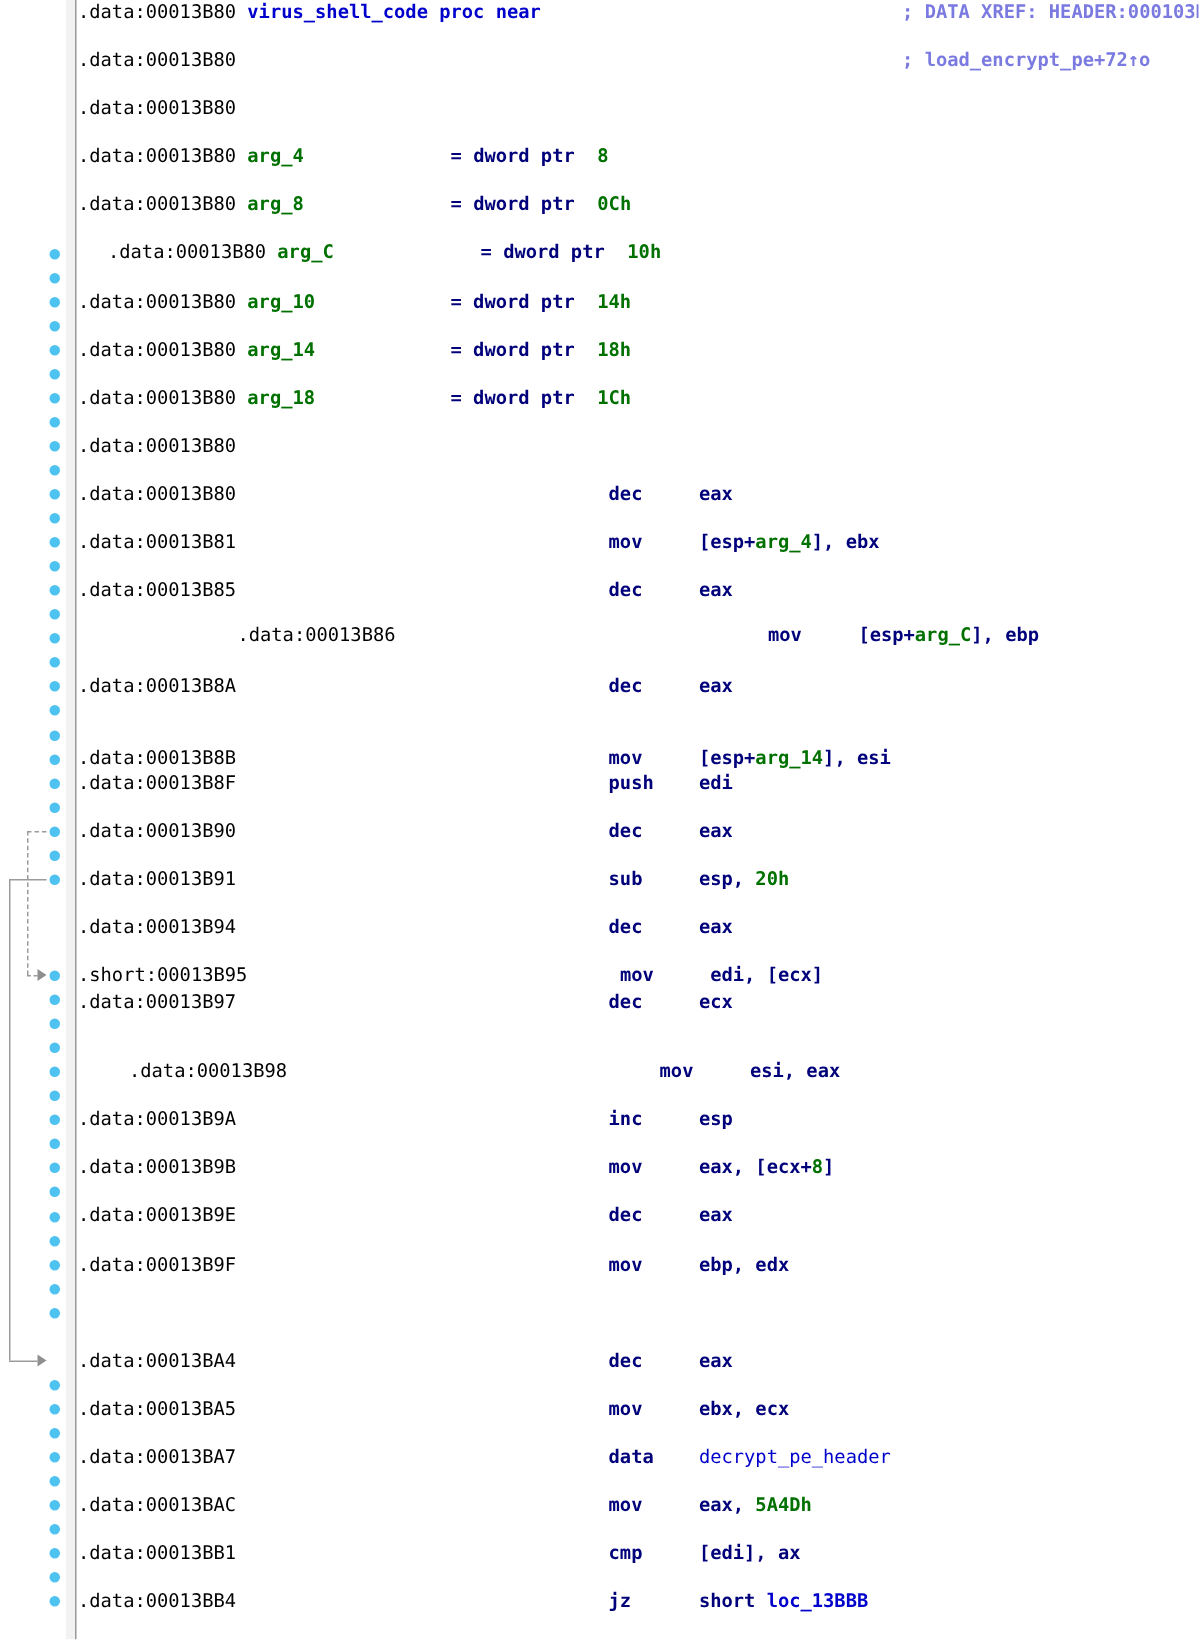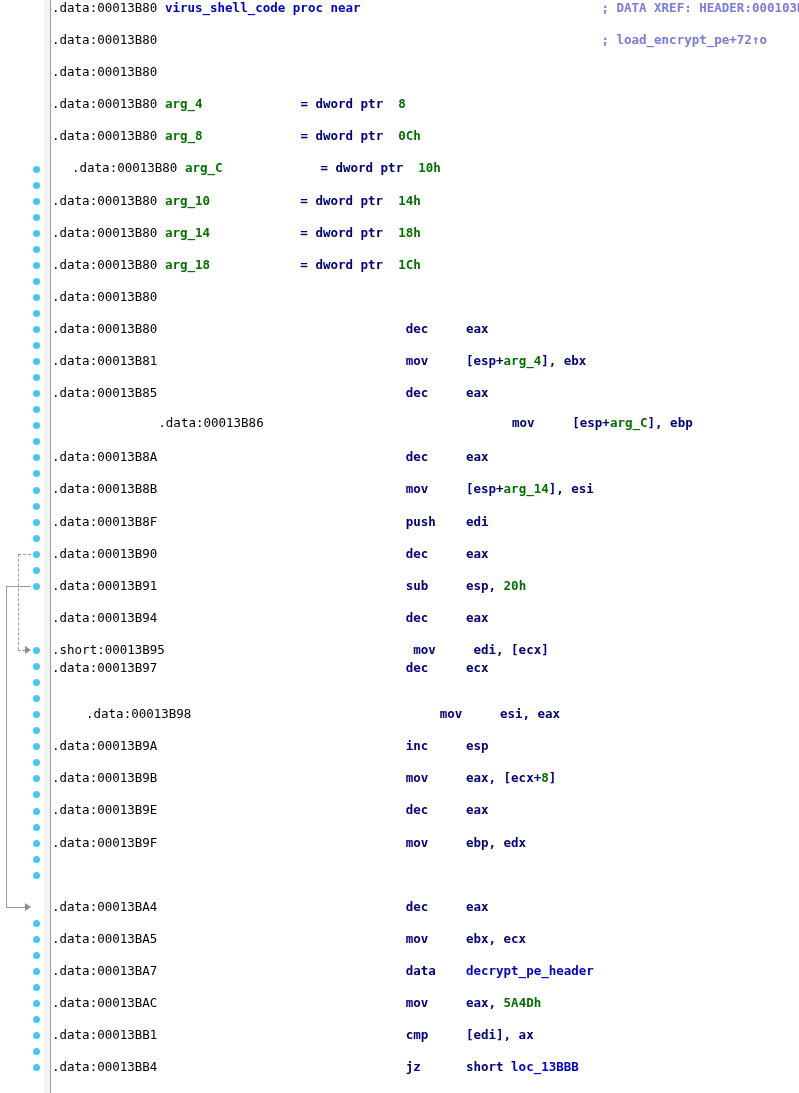--- a/index.html
+++ b/index.html
@@ -96,21 +96,21 @@
     letter-spacing: 0px;
   }
 
   .addr     { color: #000000; }
   .fname    { color: #0000cc; font-weight: bold; }
   .mnem     { color: #00007a; font-weight: bold; }
   .op       { color: #00007a; font-weight: bold; }
   .num      { color: #007100; font-weight: bold; }
   .argname  { color: #007100; font-weight: bold; }
   .label    { color: #0000cc; font-weight: bold; }
-  .callee   { color: #0000cc; font-weight: bold; }
+  .callee   { color: #0000cc; font-weight: normal; }
   .cmt-data { color: #7a7ae0; font-weight: bold; }
   .eq       { color: #00007a; font-weight: bold; }
 </style>
 </head>
 <body>
 
 <div id="disasm-view">
 
   <div class="gutter" id="gutter">
       <div class="bp-dot" style="top: 165.5px;"></div>
@@ -185,21 +185,21 @@
       <div class="line" style="top: 80.25px; padding-left: 20px;"><span class="addr">.data:00013B80</span><span> </span><span class="argname">arg_C</span><span>             </span><span class="eq">= dword ptr </span><span class="num"> 10h</span></div>
       <div class="line" style="top: 96.3px;"><span class="addr">.data:00013B80</span><span> </span><span class="argname">arg_10</span><span>            </span><span class="eq">= dword ptr </span><span class="num"> 14h</span></div>
       <div class="line" style="top: 112.35px;"><span class="addr">.data:00013B80</span><span> </span><span class="argname">arg_14</span><span>            </span><span class="eq">= dword ptr </span><span class="num"> 18h</span></div>
       <div class="line" style="top: 128.4px;"><span class="addr">.data:00013B80</span><span> </span><span class="argname">arg_18</span><span>            </span><span class="eq">= dword ptr </span><span class="num"> 1Ch</span></div>
       <div class="line" style="top: 144.45px;"><span class="addr">.data:00013B80</span></div>
       <div class="line" style="top: 160.5px;"><span class="addr">.data:00013B80</span><span>                                 </span><span class="mnem">dec</span><span>     </span><span class="op">eax</span></div>
       <div class="line" style="top: 176.55px;"><span class="addr">.data:00013B81</span><span>                                 </span><span class="mnem">mov</span><span>     </span><span class="op">[esp+</span><span class="argname">arg_4</span><span class="op">], ebx</span></div>
       <div class="line" style="top: 192.6px;"><span class="addr">.data:00013B85</span><span>                                 </span><span class="mnem">dec</span><span>     </span><span class="op">eax</span></div>
       <div class="line" style="top: 206px; text-align: center;"><span class="addr">.data:00013B86</span><span>                                 </span><span class="mnem">mov</span><span>     </span><span class="op">[esp+</span><span class="argname">arg_C</span><span class="op">], ebp</span></div>
       <div class="line" style="top: 224.7px;"><span class="addr">.data:00013B8A</span><span>                                 </span><span class="mnem">dec</span><span>     </span><span class="op">eax</span></div>
-      <div class="line" style="top: 240px;"><span class="addr">.data:00013B8B</span><span>                                 </span><span class="mnem">mov</span><span>     </span><span class="op">[esp+</span><span class="argname">arg_14</span><span class="op">], esi</span></div>
+      <div class="line" style="top: 256px;"><span class="addr">.data:00013B8B</span><span>                                 </span><span class="mnem">mov</span><span>     </span><span class="op">[esp+</span><span class="argname">arg_14</span><span class="op">], esi</span></div>
       <div class="line" style="top: 256.8px;"><span class="addr">.data:00013B8F</span><span>                                 </span><span class="mnem">push</span><span>    </span><span class="op">edi</span></div>
       <div class="line" style="top: 272.85px;"><span class="addr">.data:00013B90</span><span>                                 </span><span class="mnem">dec</span><span>     </span><span class="op">eax</span></div>
       <div class="line" style="top: 288.9px;"><span class="addr">.data:00013B91</span><span>                                 </span><span class="mnem">sub</span><span>     </span><span class="op">esp, </span><span class="num">20h</span></div>
       <div class="line" style="top: 304.95px;"><span class="addr">.data:00013B94</span><span>                                 </span><span class="mnem">dec</span><span>     </span><span class="op">eax</span></div>
       <div class="line" style="top: 321px;"><span class="addr">.short:00013B95</span><span>                                 </span><span class="mnem">mov</span><span>     </span><span class="op">edi, [ecx]</span></div>
       <div class="line" style="top: 323px;"><span class="addr">.data:00013B97</span><span>                                 </span><span class="mnem">dec</span><span>     </span><span class="op">ecx</span></div>
       <div class="line" style="top: 353.1px; padding-left: 34px;"><span class="addr">.data:00013B98</span><span>                                 </span><span class="mnem">mov</span><span>     </span><span class="op">esi, eax</span></div>
       <div class="line" style="top: 369.15px;"><span class="addr">.data:00013B9A</span><span>                                 </span><span class="mnem">inc</span><span>     </span><span class="op">esp</span></div>
       <div class="line" style="top: 385.2px;"><span class="addr">.data:00013B9B</span><span>                                 </span><span class="mnem">mov</span><span>     </span><span class="op">eax, [ecx+</span><span class="num">8</span><span class="op">]</span></div>
       <div class="line" style="top: 401.25px;"><span class="addr">.data:00013B9E</span><span>                                 </span><span class="mnem">dec</span><span>     </span><span class="op">eax</span></div>

